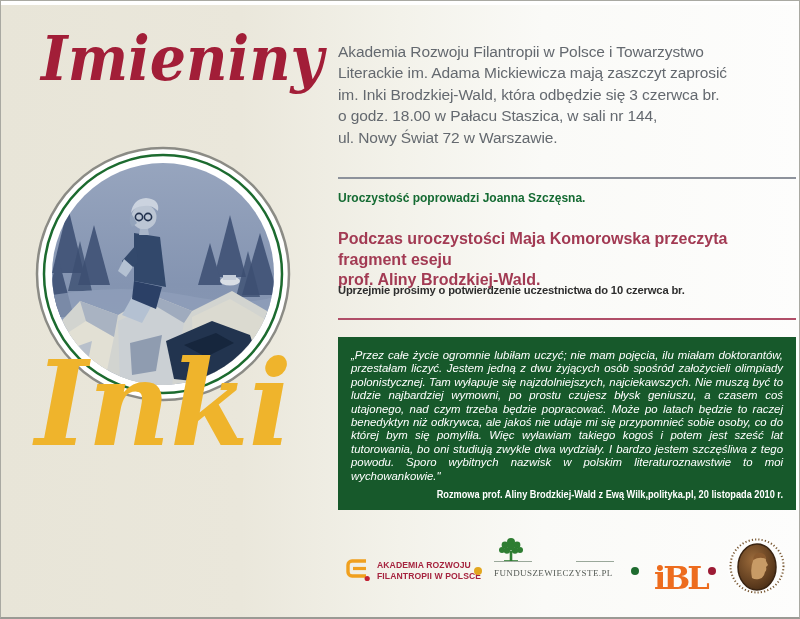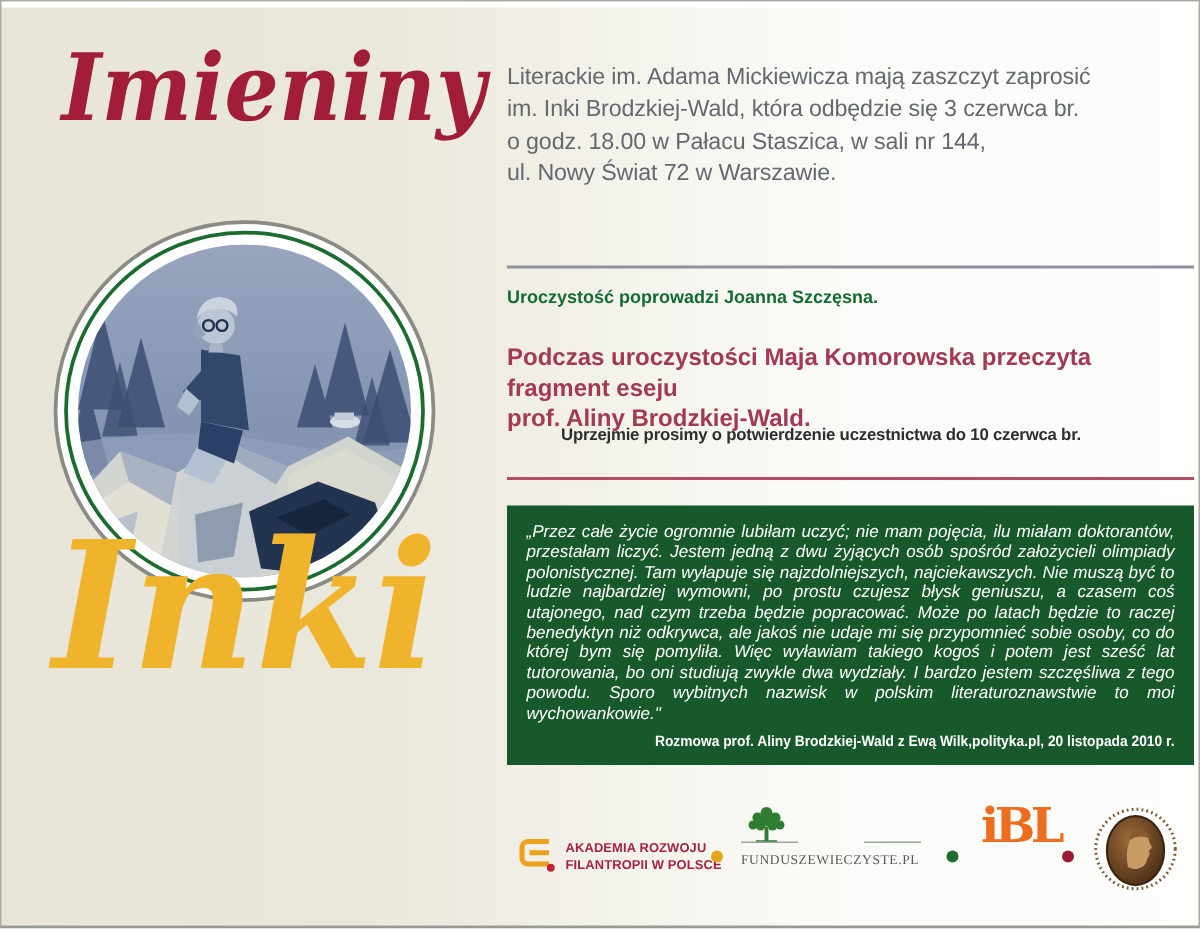--- a/index.html
+++ b/index.html
@@ -44,21 +44,21 @@
   
   .col{position:absolute;left:337px;width:458px;}
   .intro{top:40px;color:var(--body-gray);font-size:15.5px;line-height:21.4px;letter-spacing:-.1px;}
   .intro div{white-space:nowrap;}
   .rule{position:absolute;left:337px;width:458px;height:2px;}
   .rule-gray{top:176px;background:var(--rule-gray);}
   .rule-rose{top:317px;background:var(--rule-rose);}
   .host{top:190px;color:var(--accent-green);font-weight:bold;font-size:12px;}
   .reading{top:228px;color:var(--heading-maroon);font-weight:bold;font-size:16px;line-height:20.5px;}
   .rsvp{top:281px;color:#2E2E2E;font-weight:bold;font-size:11.2px;line-height:16.5px;letter-spacing:-.15px;}
-  .rsvp div{white-space:nowrap;margin-left:36px;}
+  .rsvp div{white-space:nowrap;}
 
   .quote-box{
     position:absolute;left:337px;top:336px;width:458px;height:173px;
     background:var(--quote-box-green);padding:12px 13px;
   }
   .quote-text{
     color:#fff;font-style:italic;font-size:11.4px;line-height:13.4px;
     text-align:justify;
   }
   .quote-attr{
@@ -74,21 +74,21 @@
   .dot{position:absolute;width:8px;height:8px;border-radius:50%;}
   .dot-yellow{left:136px;top:33px;background:#E3A71F;}
   .dot-green{left:293px;top:33px;background:#1E6B2F;}
   .dot-red{left:370px;top:33px;background:#9C1B34;}
   .logo-fundusze{position:absolute;left:156px;top:1px;width:120px;text-align:left;}
   .fw-rows{position:relative;height:30px;}
   .fw-line{position:absolute;top:26px;width:38px;height:1px;background:#9AA89A;}
   .fw-line.l{left:0;} .fw-line.r{right:0;}
   .fw-text{font-family:"Liberation Serif",serif;color:#555B55;font-size:9px;letter-spacing:.4px;white-space:nowrap;margin-top:3px;}
   .logo-ibl{
-    position:absolute;left:316px;top:0;
+    position:absolute;left:316px;top:28px;
     font-family:"DejaVu Serif",serif;font-weight:bold;font-size:32px;line-height:1;
     color:#ED6C1E;letter-spacing:-3px;white-space:nowrap;
   }
   .logo-medallion{position:absolute;left:388px;top:0px;width:62px;height:64px;}
 </style>
 </head>
 <body>
 
 <div class="page">
 
@@ -154,20 +154,21 @@
         <circle cx="105" cy="72" r="3.6" fill="none" stroke="#22324E" stroke-width="1.6"></circle>
         <circle cx="114" cy="72" r="3.6" fill="none" stroke="#22324E" stroke-width="1.6"></circle>
         <path d="M106,84 L114,84 L115,90 L105,90 Z" fill="#A8B5C8"></path>
       </g>
     </svg>
   </div>
 
   <h1 class="title-bottom">Inki</h1>
 
   <div class="col intro" style="position:absolute">
+    <div>Akademia Rozwoju Filantropii w Polsce i Towarzystwo</div>
     <div>Literackie im. Adama Mickiewicza mają zaszczyt zaprosić</div>
     <div>im. Inki Brodzkiej-Wald, która odbędzie się 3 czerwca br.</div>
     <div>o godz. 18.00 w Pałacu Staszica, w sali nr 144,</div>
     <div>ul. Nowy Świat 72 w Warszawie.</div>
   </div>
 
   <div class="rule rule-gray"></div>
 
   <p class="col host" style="position:absolute">Uroczystość poprowadzi Joanna Szczęsna.</p>
 

